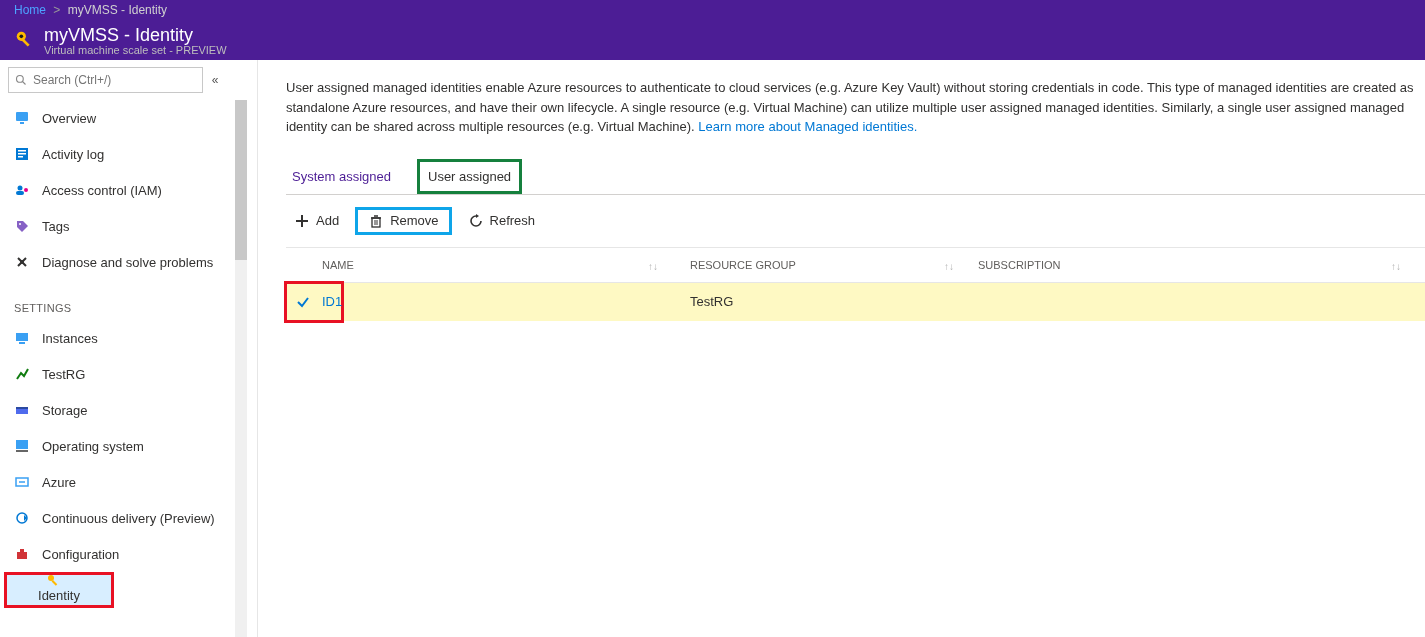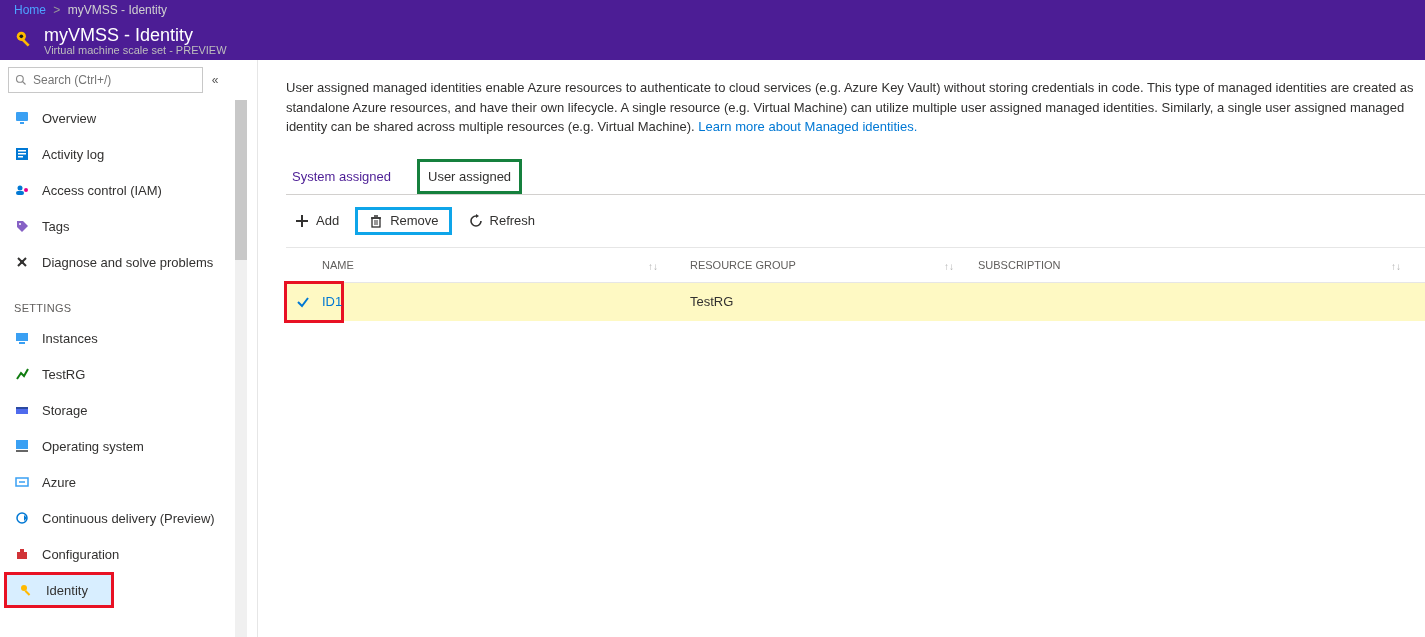--- a/index.html
+++ b/index.html
@@ -211,21 +211,21 @@
       </div>
       <div class="sb-item">
         <span class="icon">
             <svg width="14" height="14">
               <rect x="2" y="5" width="10" height="7" fill="#d13438"></rect>
               <rect x="5" y="2" width="4" height="3" fill="#d13438"></rect>
             </svg>
           </span>
         <span>Configuration</span>
       </div>
-      <div class="sb-item selected highlight-red" style="width:110px; margin-left:4px;">
+      <div class="sb-item selected highlight-red" style="width:110px; margin-left:4px;flex-direction:column;">
         <span class="icon">
             <svg width="14" height="14">
               <circle cx="5" cy="5" r="3" fill="#ffb900"></circle>
               <rect x="7" y="7" width="6" height="2" fill="#ffb900" transform="rotate(45 7 7)"></rect>
             </svg>
           </span>
         <span>Identity</span>
       </div>
     </div>
     <div class="scrollbar-track">

